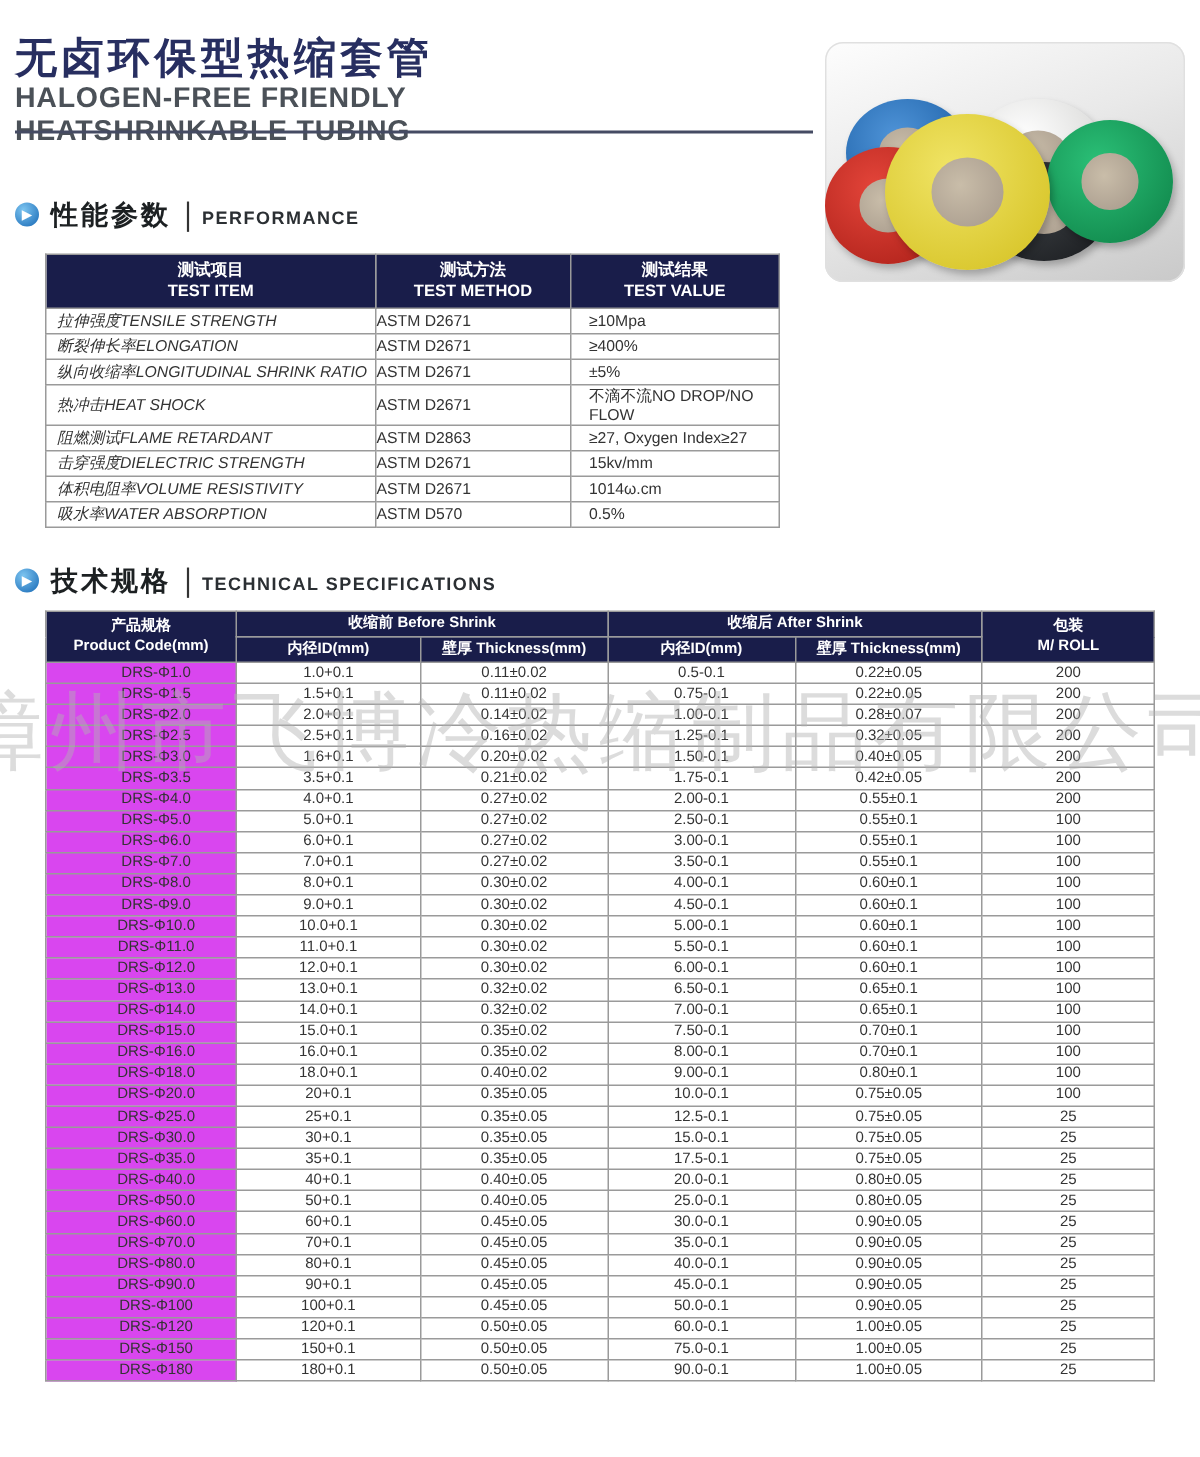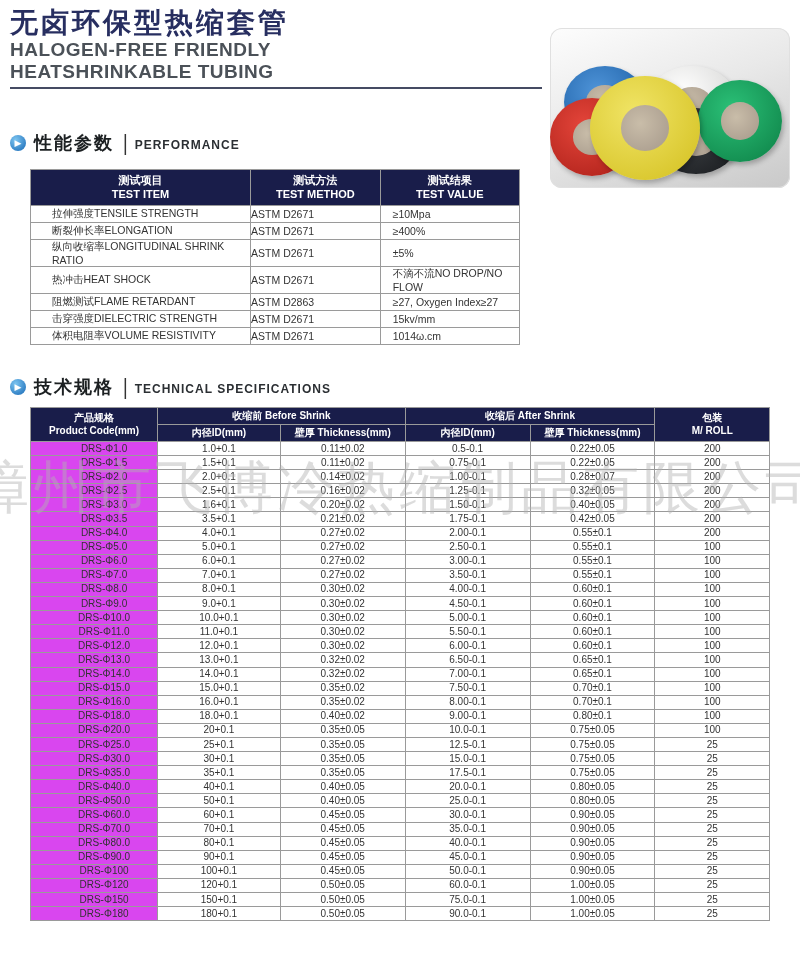--- a/index.html
+++ b/index.html
@@ -1,20 +1,20 @@
 <!DOCTYPE html>
 <html><head>
 <meta charset="utf-8">
 <style>
   html,body{margin:0;padding:0;background:#fff;}
   .page{position:relative;width:800px;height:971px;background:#fff;overflow:hidden;
         font-family:"Liberation Sans", sans-serif;}
 
   
-  .title-block{position:absolute;left:10px;top:8px;}
+  .title-block{position:absolute;left:10px;top:24px;}
   .title-cn{font-size:28px;font-weight:bold;color:#272e60;letter-spacing:3px;line-height:1.1;}
   .subtitle{margin-top:0;font-size:19px;font-weight:bold;color:#4b5158;line-height:1.15;letter-spacing:.5px;}
   .divider{position:absolute;left:10px;top:87px;width:532px;height:2px;background:#454b63;}
 
   
   .photo{position:absolute;left:550px;top:28px;width:240px;height:160px;border-radius:12px;
          background:linear-gradient(160deg,#fdfdfd 0%,#e9e9e9 45%,#c9c9c9 100%);
          box-shadow:inset 0 0 0 1px #e0e0e0;overflow:hidden;}
   .roll{position:absolute;border-radius:50%;display:flex;align-items:center;justify-content:center;
         box-shadow:2px 3px 5px rgba(0,0,0,.25);}
@@ -33,21 +33,21 @@
   table{border-collapse:collapse;}
   th,td{border:1px solid #9a9a9a;}
   th{background:#191d4a;color:#fff;font-weight:bold;}
   th .l1,th .l2{display:block;line-height:1.25;}
 
   
   .perf{position:absolute;left:30px;top:169px;width:490px;table-layout:fixed;}
   .perf th{height:33px;font-size:11px;}
   .perf td{height:16px;font-size:10.5px;color:#333;padding:0;}
   .perf col.c1{width:45%;}.perf col.c2{width:26.5%;}.perf col.c3{width:28.5%;}
-  .perf td:nth-child(1){text-align:left;padding-left:21px;}
+  .perf td:nth-child(1){text-align:left;padding-left:7px;font-style:italic;}
   .perf td:nth-child(2){text-align:left;}
   .perf td:nth-child(3){text-align:left;padding-left:12px;}
 
   
   .spec{position:absolute;left:30px;top:407px;width:740px;table-layout:fixed;}
   .spec th{font-size:10px;height:14px;line-height:1.2;margin-top:36px;}
   .spec td{height:13.1px;font-size:10px;color:#333;text-align:center;padding:0;line-height:1;}
   .spec td:first-child{background:#d946ef;padding-left:20px;}
   .spec col.s1{width:17.2%;}.spec col.s2{width:16.6%;}.spec col.s3{width:16.9%;}
   .spec col.s4{width:16.9%;}.spec col.s5{width:16.9%;}.spec col.s6{width:15.5%;}
@@ -149,20 +149,25 @@
         </tr>
         <tr>
           <td>击穿强度DIELECTRIC STRENGTH</td>
           <td>ASTM D2671</td>
           <td>15kv/mm</td>
         </tr>
         <tr>
           <td>体积电阻率VOLUME RESISTIVITY</td>
           <td>ASTM D2671</td>
           <td>1014ω.cm</td>
+        </tr>
+        <tr>
+          <td>吸水率WATER ABSORPTION</td>
+          <td>ASTM D570</td>
+          <td>0.5%</td>
         </tr>
       </tbody>
   </table>
 
   <div class="section-head" style="top:375px;">
     <span class="bullet">▶</span>
     <span class="sec-cn">技术规格</span>
     <span class="sec-sep">|</span>
     <span class="sec-en">TECHNICAL SPECIFICATIONS</span>
   </div>

